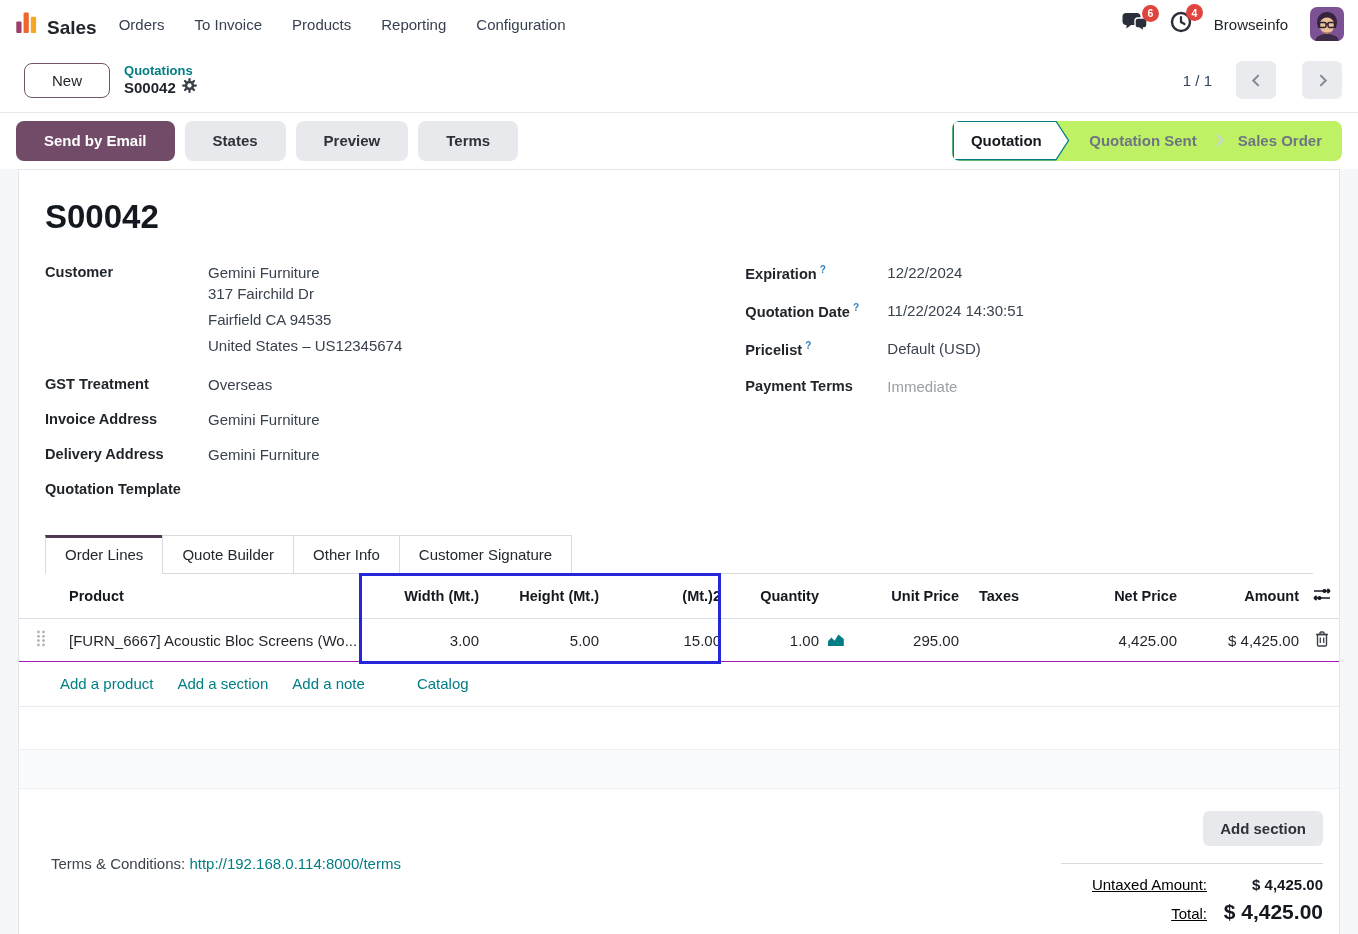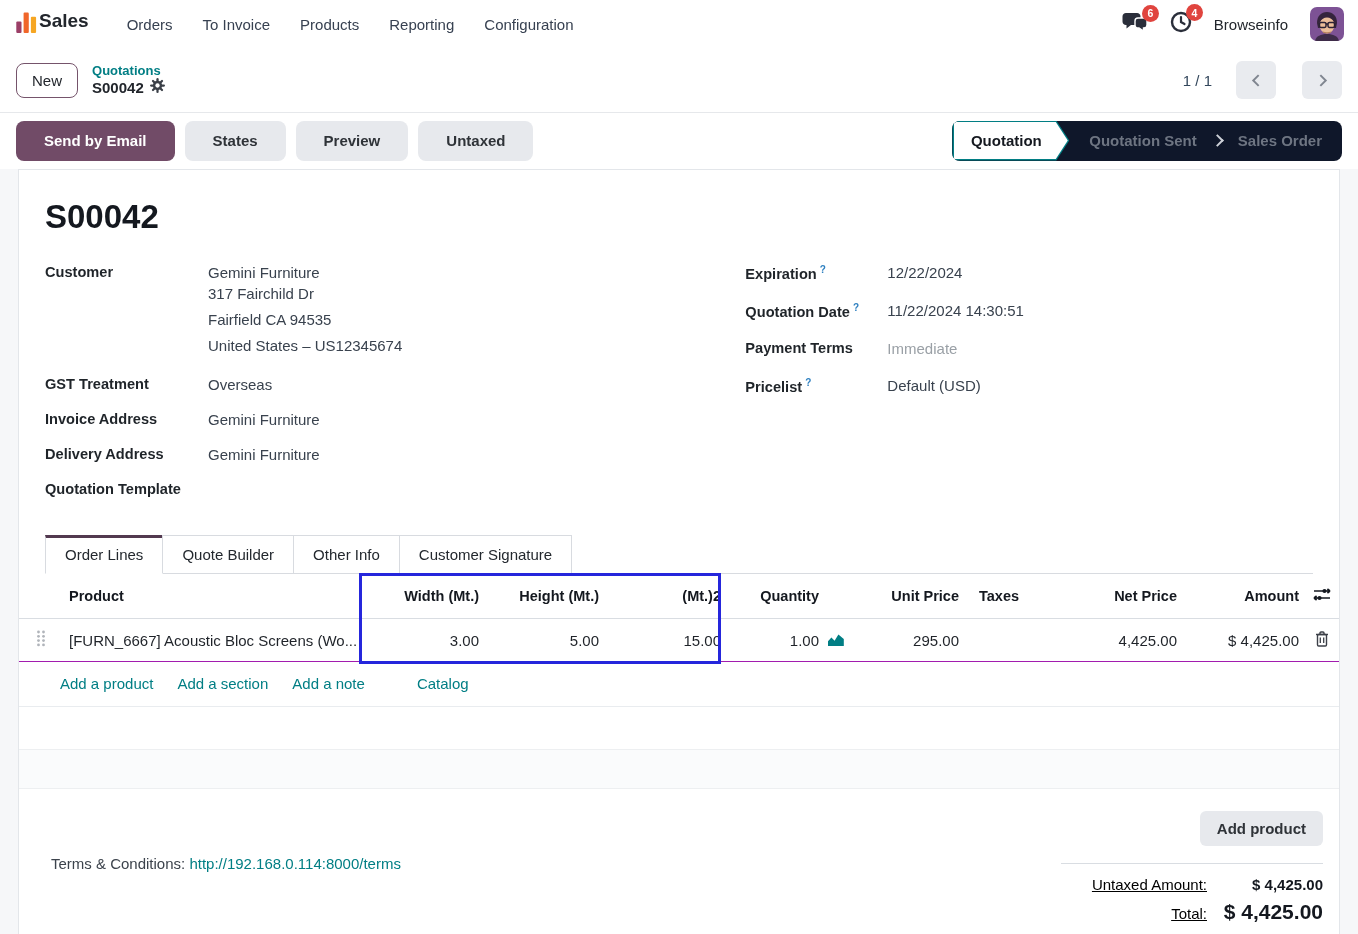--- a/index.html
+++ b/index.html
@@ -6,39 +6,39 @@
   html,body { width:1358px; height:934px; }
   body {
     font-family:"Liberation Sans", sans-serif;
     background:#fff; color:#1f2329; overflow:hidden; position:relative;
     -webkit-font-smoothing:antialiased;
   }
   a { text-decoration:none; }
 
   
   .navbar { height:48px; display:flex; align-items:center; padding:0 14px; background:#fff; }
-  .brand { display:flex; align-items:flex-start; gap:0; margin-right:38px; cursor:pointer; }
+  .brand { display:flex; align-items:flex-end; gap:8px; margin-right:22px; cursor:pointer; }
   .brand-name { font-size:19px; font-weight:600; color:#22262c; }
   .nav-menu { display:flex; gap:30px; }
   .nav-item { font-size:15px; color:#374151; cursor:pointer; }
   .nav-right { margin-left:auto; display:flex; align-items:center; gap:22px; }
   .icon-badge-wrap { position:relative; cursor:pointer; }
   .badge {
     position:absolute; top:-7px; right:-11px; min-width:17px; height:17px;
     background:#e0443e; color:#fff; border-radius:50%; font-size:10.5px; font-weight:700;
     display:flex; align-items:center; justify-content:center; padding:0 3px;
   }
   .user-name { font-size:15px; color:#22262c; cursor:pointer; }
   .avatar { width:34px; height:34px; border-radius:7px; overflow:hidden; cursor:pointer; }
 
   
   .crumb-bar { height:64px; display:flex; align-items:center; padding:0 16px; background:#fff; }
   .new-btn {
-    padding:8px 15px; border:1px solid #75546b; border-radius:8px; background:#fff;
-    font-size:15px; font-weight:500; color:#22262c; cursor:pointer; font-family:inherit;
+    padding:8px 27px; border:1px solid #75546b; border-radius:8px; background:#fff;
+    font-size:15px; font-weight:500; color:#22262c; cursor:pointer; font-family:inherit;margin-left:8px;
   }
   .crumb-col { margin-left:14px; display:flex; flex-direction:column; justify-content:center; }
   .crumb-parent { font-size:13px; font-weight:700; color:#017e84; cursor:pointer; }
   .crumb-current-row { display:flex; align-items:center; gap:6px; }
   .crumb-current { font-size:15px; font-weight:700; color:#22262c; }
   .pager { margin-left:auto; display:flex; align-items:center; gap:24px; }
   .pager-count { font-size:15px; color:#33475c; }
   .pager-btn {
     width:40px; height:38px; background:#e9ebef; border:none; border-radius:6px;
     display:flex; align-items:center; justify-content:center; cursor:pointer;
@@ -51,21 +51,21 @@
     display:flex; align-items:center; padding:0 16px;
   }
   .act-btn {
     height:40px; padding:0 28px; margin-right:10px; border:none; border-radius:8px;
     background:#e7e9ed; color:#2f3338; font-size:15px; font-weight:600;
     cursor:pointer; font-family:inherit;
   }
   .act-btn.primary { background:#714B67; color:#fff; }
   .statusflow {
     margin-left:auto; display:flex; align-items:stretch; height:40px;
-    background:#0f172a; border-radius:8px; overflow:hidden;
+    background:#bef264; border-radius:8px; overflow:hidden;
   }
   .state-active-outer {
     background:#017e84; display:flex;
     clip-path:polygon(0 0, calc(100% - 13px) 0, 100% 50%, calc(100% - 13px) 100%, 0 100%);
     padding:1.5px 1.5px;
   }
   .state-active-inner {
     background:#fff; display:flex; align-items:center;
     clip-path:polygon(0 0, calc(100% - 12px) 0, 100% 50%, calc(100% - 12px) 100%, 0 100%);
     padding:0 26px 0 17px; font-size:15px; font-weight:700; color:#14181f;
@@ -227,21 +227,21 @@
           <path d="M4 1l5 5-5 5" fill="none" stroke="#808690" stroke-width="1.8"></path>
         </svg>
     </button>
   </div>
 </div>
 
 <div class="action-bar">
   <button class="act-btn primary">Send by Email</button>
   <button class="act-btn">States</button>
   <button class="act-btn">Preview</button>
-  <button class="act-btn">Untaxed</button>
+  <button class="act-btn">Terms</button>
   <div class="statusflow">
     <span class="state-active-outer">
       <span class="state-active-inner">Quotation</span>
     </span>
     <span class="state">Quotation Sent</span>
     <span class="state-sep"></span>
     <span class="state">Sales Order</span>
   </div>
 </div>
 
@@ -281,26 +281,26 @@
     <div class="fcol-right">
       <div class="field">
         <label><span>Expiration</span><span class="help-sup">?</span></label>
         <div class="fval">12/22/2024</div>
       </div>
       <div class="field">
         <label><span>Quotation Date</span><span class="help-sup">?</span></label>
         <div class="fval">11/22/2024 14:30:51</div>
       </div>
       <div class="field">
+        <label><span>Pricelist</span><span class="help-sup">?</span></label>
+        <div class="fval">Default (USD)</div>
+      </div>
+      <div class="field">
         <label>Payment Terms</label>
         <div class="fval muted">Immediate</div>
-      </div>
-      <div class="field">
-        <label><span>Pricelist</span><span class="help-sup">?</span></label>
-        <div class="fval">Default (USD)</div>
       </div>
     </div>
   </div>
 
   <div class="tabs">
     <div class="tab active">Order Lines</div>
     <div class="tab">Quote Builder</div>
     <div class="tab">Other Info</div>
     <div class="tab">Customer Signature</div>
   </div>
@@ -393,21 +393,21 @@
   </div>
   <div class="stripe-white"></div>
   <div class="stripe-gray"></div>
 
   <div class="bottom">
     <div class="terms">
       <span>Terms &amp; Conditions:</span>
       <a>http://192.168.0.114:8000/terms</a>
     </div>
     <div class="totals">
-      <button class="add-shipping">Add product</button>
+      <button class="add-shipping">Add section</button>
       <div class="totals-divider"></div>
       <div class="t-row">
         <span class="t-label">Untaxed Amount:</span>
         <span class="t-val">$ 4,425.00</span>
       </div>
       <div class="t-row">
         <span class="t-label">Total:</span>
         <span class="t-val big">$ 4,425.00</span>
       </div>
     </div>

